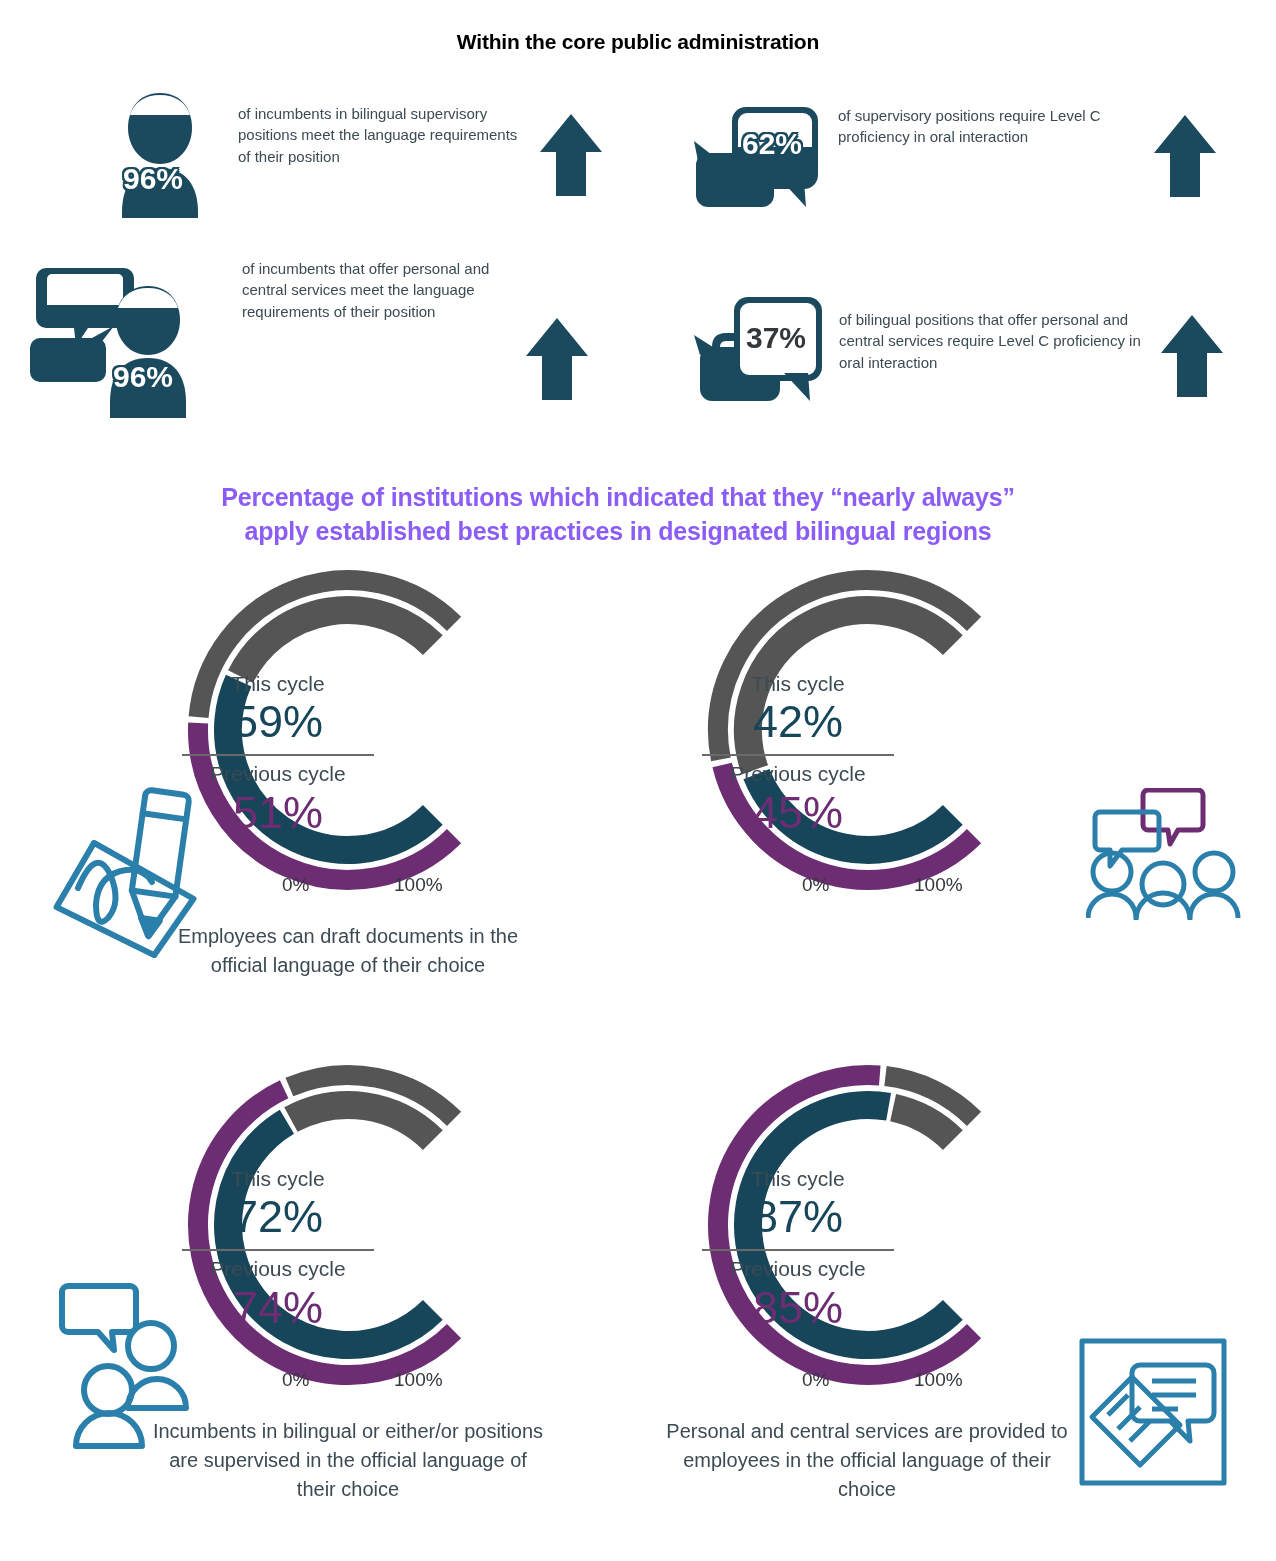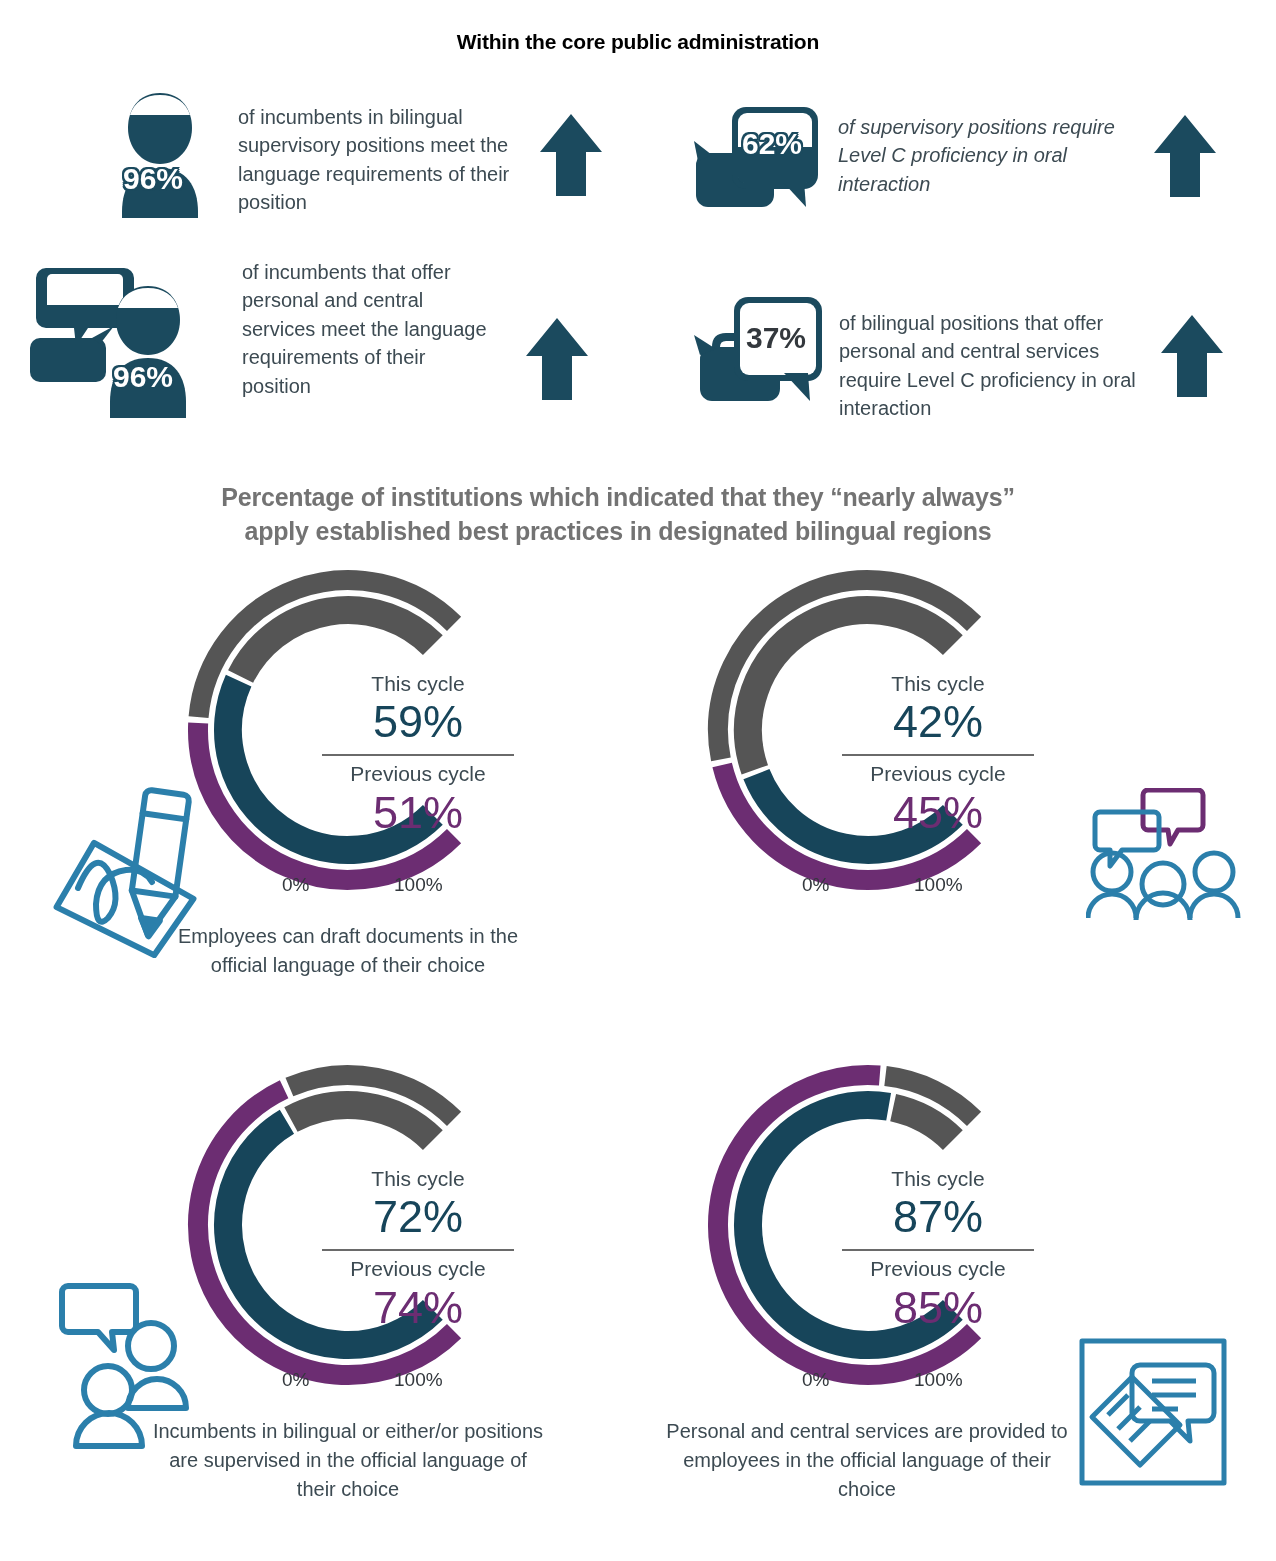--- a/index.html
+++ b/index.html
@@ -18,51 +18,51 @@
     position:absolute;top:30px;left:0;width:1276px;
     text-align:center;
     font-size:21px;font-weight:bold;color:#000;
     letter-spacing:-0.2px;
   }
 
   
   .stat{position:absolute;display:flex;align-items:flex-start;}
   .stat-icon{position:relative;flex:0 0 auto;}
   .stat-text{
-    font-size:20px;line-height:1.42;color:#3c4a52;
+    font-size:15px;line-height:1.42;color:#3c4a52;
   }
   .stat-arrow{flex:0 0 auto;}
 
   .pct-on-icon{
     position:absolute;
     font-size:30px;font-weight:bold;
     color:#ffffff;
     -webkit-text-stroke:0px;
     text-shadow:
       -2px -2px 0 #1b4a5e, 2px -2px 0 #1b4a5e,
       -2px  2px 0 #1b4a5e, 2px  2px 0 #1b4a5e,
        0px -2px 0 #1b4a5e, 0px  2px 0 #1b4a5e,
       -2px  0px 0 #1b4a5e, 2px  0px 0 #1b4a5e;
     white-space:nowrap;
   }
 
   
   .section-title{
     position:absolute;left:0;width:1236px;top:480px;
     text-align:center;
-    font-size:25px;font-weight:bold;color:#737373;line-height:1.36;
+    font-size:25px;font-weight:bold;color:#8b5cf6;line-height:1.36;
     letter-spacing:-0.2px;
   }
 
   .gauge-block{position:absolute;width:560px;}
   .gauge-wrap{position:relative;width:340px;height:360px;margin:0 auto;}
   .gauge-svg{position:absolute;left:0;top:0;}
   .gauge-center{
     position:absolute;left:0;top:0;width:340px;height:360px;
-    display:flex;flex-direction:column;align-items:flex-end;justify-content:flex-start;
+    display:flex;flex-direction:column;align-items:flex-start;justify-content:flex-start;
     pointer-events:none;
   }
   .gc-inner{margin-top:112px;width:200px;text-align:center;}
   .gc-label{font-size:21px;color:#3c4a52;line-height:1.1;}
   .gc-this{font-size:45px;color:#17455a;line-height:1.12;margin-top:2px;}
   .gc-rule{height:2px;background:#6a6a6a;margin:7px 4px 6px 4px;}
   .gc-prev{font-size:45px;color:#6c2d72;line-height:1.12;margin-top:2px;}
 
   .axis-lab{position:absolute;font-size:19px;color:#33383d;}
   .axis-0{left:104px;top:314px;}
@@ -104,21 +104,21 @@
       <svg width="130" height="125" viewBox="0 0 130 125">
         <path d="M18 58 h54 a12 12 0 0 1 12 12 v30 a12 12 0 0 1 -12 12 h-54 a12 12 0 0 1 -12 -12 v-30 a12 12 0 0 1 12 -12 Z" fill="#1b4a5e"></path>
         <path d="M22 60 l-18 -14 l4 20 Z" fill="#1b4a5e"></path>
         <rect x="42" y="12" width="86" height="82" rx="14" fill="#1b4a5e"></rect>
         <rect x="48" y="18" width="74" height="70" rx="9" fill="#ffffff"></rect>
         <path d="M92 86 L116 112 L114 86 Z" fill="#1b4a5e"></path>
         <path d="M48 52 h74 v30 a6 6 0 0 1 -6 6 h-62 a6 6 0 0 1 -6 -6 Z" fill="#1b4a5e"></path>
       </svg>
       <span class="pct-on-icon" style="left:52px;top:32px;">62%</span>
     </div>
-    <div class="stat-text" style="width:300px;margin-left:18px;margin-top:18px;font-style:italic;">of supervisory positions require Level C proficiency in oral interaction</div>
+    <div class="stat-text" style="width:300px;margin-left:18px;margin-top:10px;">of supervisory positions require Level C proficiency in oral interaction</div>
     <div class="stat-arrow" style="margin-left:14px;margin-top:18px;">
       <svg width="66" height="86" viewBox="0 0 66 86">
         <path d="M33 2 L64 40 L48 40 L48 84 L18 84 L18 40 L2 40 Z" fill="#1b4a5e"></path>
       </svg>
     </div>
   </div>
 
   <div class="stat" style="left:30px;top:258px;width:560px;">
     <div class="stat-icon" style="width:180px;height:160px;">
       <svg width="180" height="160" viewBox="0 0 180 160">

